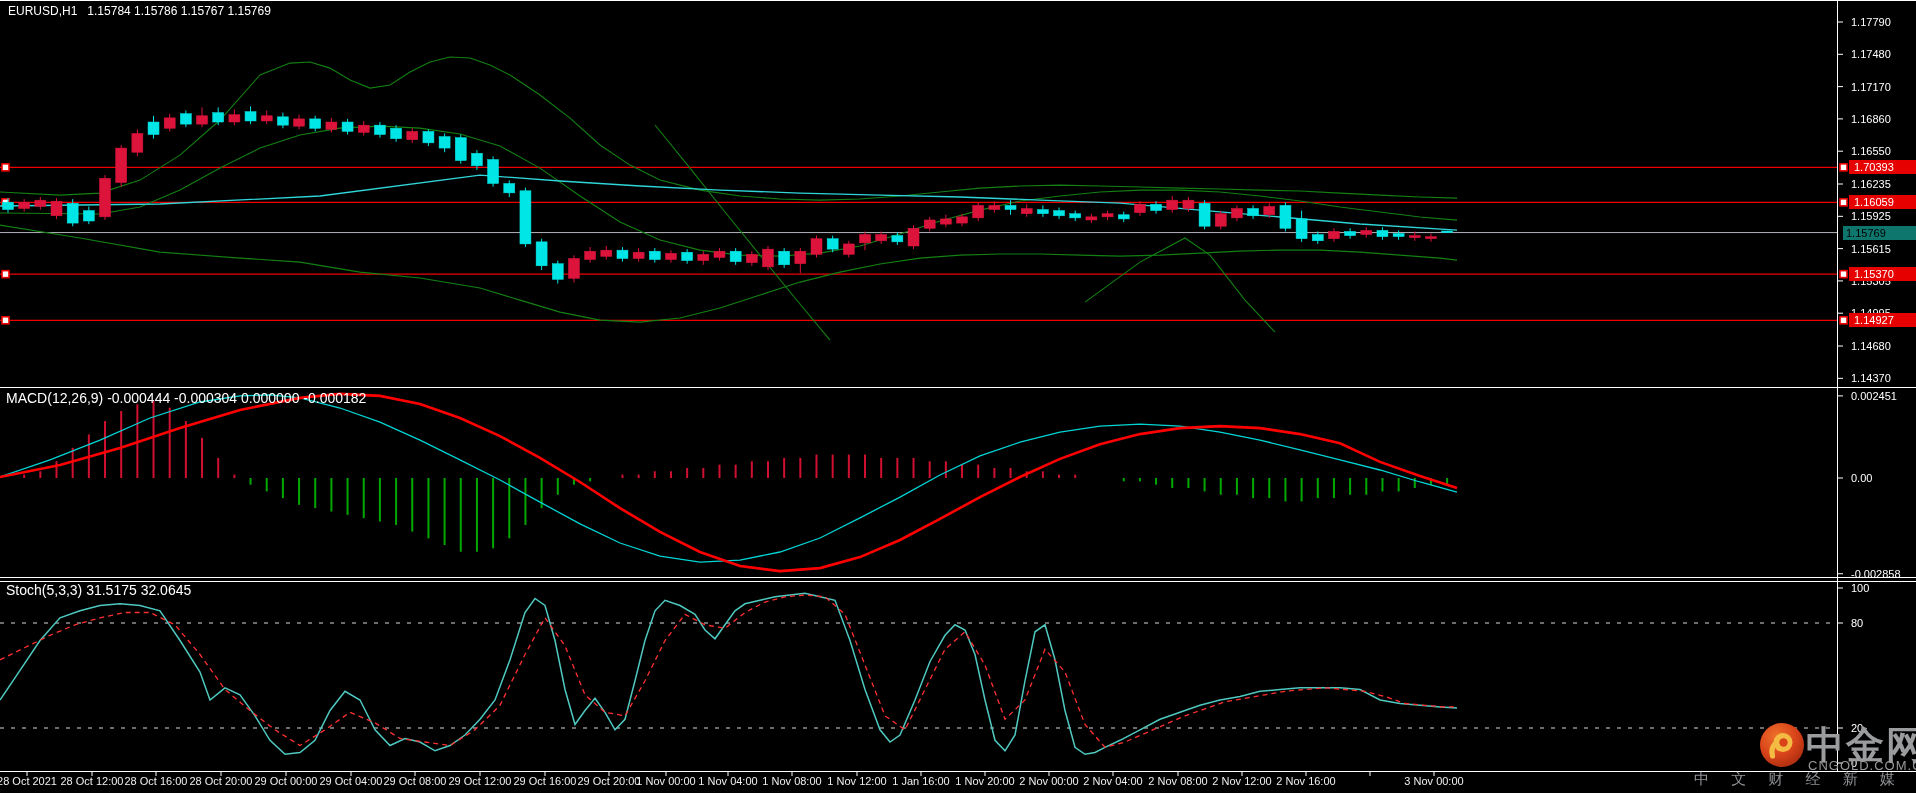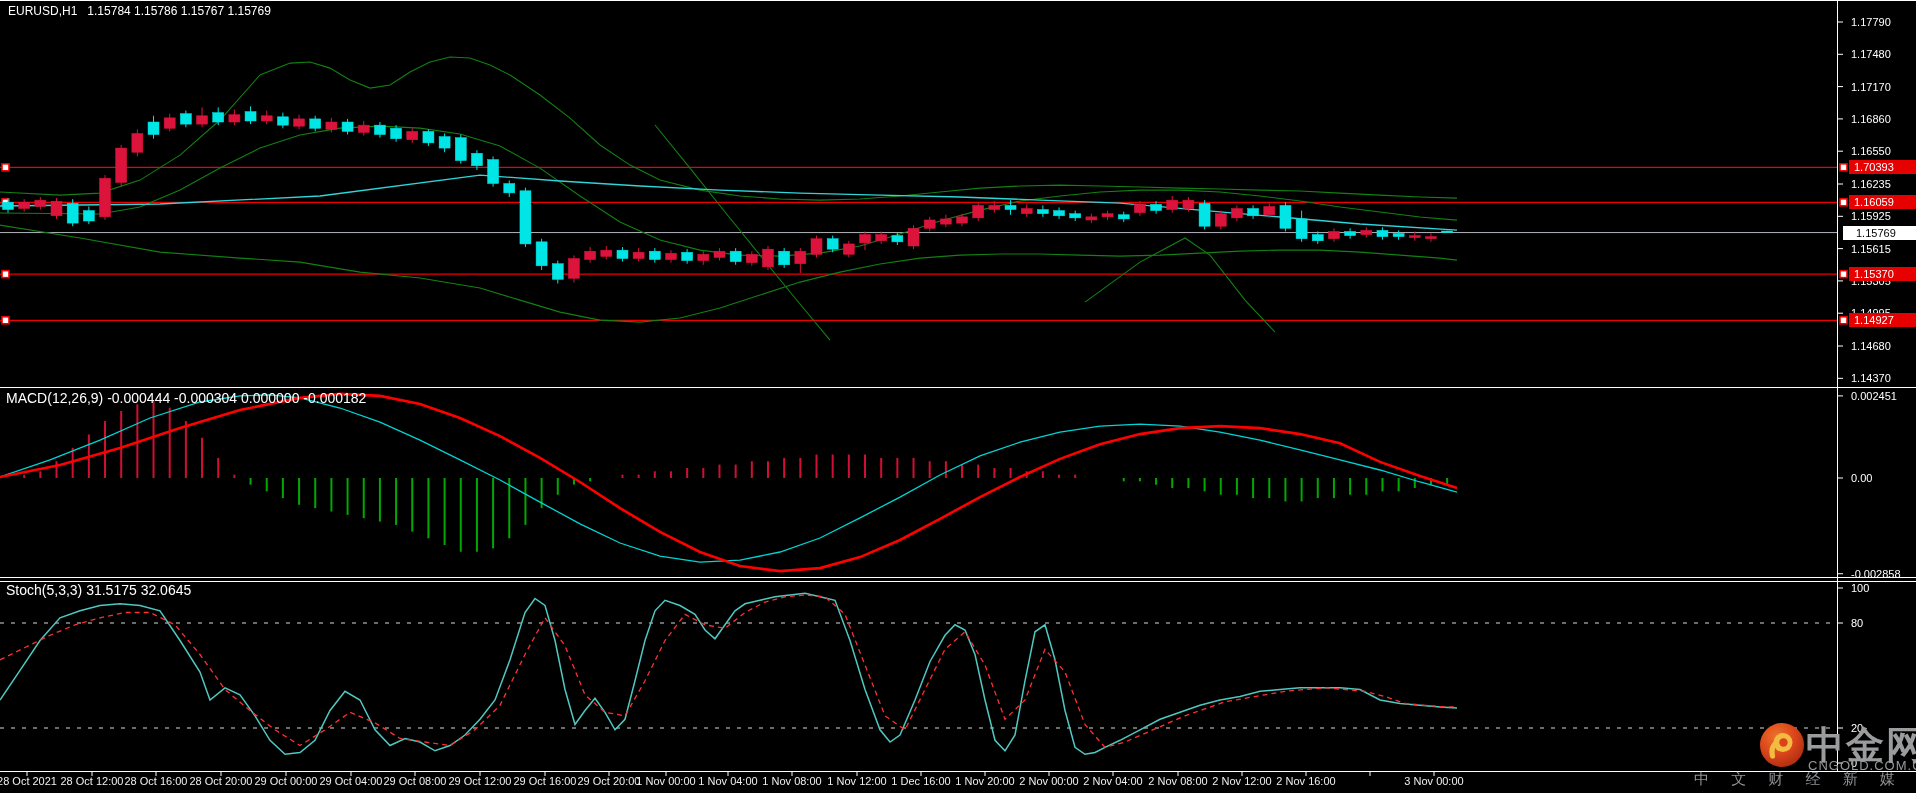--- a/index.html
+++ b/index.html
@@ -7,21 +7,21 @@
           font-family:"Liberation Sans",sans-serif;}
   svg{position:absolute;left:0;top:0;}
   .chart-title{position:absolute;left:8px;top:4px;color:#fff;font-size:12px;z-index:20;white-space:nowrap;}
   .chart-title .vals{margin-left:10px;}
   .ind-label{position:absolute;left:6px;color:#fff;font-size:14px;z-index:20;white-space:nowrap;}
   #macd-label{top:390px;}
   #stoch-label{top:582px;}
   #axis-col{position:absolute;left:1838px;top:0;width:78px;height:793px;z-index:15;}
   .axlab{position:absolute;left:13px;height:14px;line-height:14px;color:#fff;font-size:11px;white-space:nowrap;}
   .axlab.hl{left:11px;right:0;background:#e60000;color:#fff;padding-left:5px;}
-  .axlab.cur{left:5px;right:0;background:#ffffff;color:#000;padding-left:13px;}
+  .axlab.cur{left:5px;right:0;background:#0f766e;color:#000;padding-left:3px;}
   #time-axis{position:absolute;left:0;top:773px;width:1838px;height:20px;z-index:12;}
   .tlab{position:absolute;top:2px;transform:translateX(-50%);color:#efefef;font-size:11px;white-space:nowrap;}
   #watermark{position:absolute;left:1756px;top:712px;width:160px;height:81px;z-index:40;}
   #wm-logo{position:absolute;left:3px;top:10px;width:46px;height:46px;}
   #wm-brand{position:absolute;left:50px;top:8px;font-size:38px;font-weight:bold;color:#9a9c9e;letter-spacing:2px;white-space:nowrap;}
   #wm-domain{position:absolute;left:52px;top:46px;font-size:13px;color:#97989a;letter-spacing:1px;white-space:nowrap;}
   #wm-tagline{position:absolute;left:-62px;top:58px;font-size:15px;color:#919396;letter-spacing:9px;white-space:nowrap;}
 </style>
 </head>
 <body>
@@ -430,21 +430,21 @@
       <div class="tlab" style="left: 286px;">29 Oct 00:00</div>
       <div class="tlab" style="left: 351px;">29 Oct 04:00</div>
       <div class="tlab" style="left: 415px;">29 Oct 08:00</div>
       <div class="tlab" style="left: 480px;">29 Oct 12:00</div>
       <div class="tlab" style="left: 545px;">29 Oct 16:00</div>
       <div class="tlab" style="left: 609px;">29 Oct 20:00</div>
       <div class="tlab" style="left: 666px;">1 Nov 00:00</div>
       <div class="tlab" style="left: 728px;">1 Nov 04:00</div>
       <div class="tlab" style="left: 792px;">1 Nov 08:00</div>
       <div class="tlab" style="left: 857px;">1 Nov 12:00</div>
-      <div class="tlab" style="left: 921px;">1 Dec 16:00</div>
+      <div class="tlab" style="left: 921px;">1 Jan 16:00</div>
       <div class="tlab" style="left: 985px;">1 Nov 20:00</div>
       <div class="tlab" style="left: 1049px;">2 Nov 00:00</div>
       <div class="tlab" style="left: 1113px;">2 Nov 04:00</div>
       <div class="tlab" style="left: 1178px;">2 Nov 08:00</div>
       <div class="tlab" style="left: 1242px;">2 Nov 12:00</div>
       <div class="tlab" style="left: 1306px;">2 Nov 16:00</div>
       <div class="tlab" style="left: 1370px; margin-top: 16px;">2 Nov 20:00</div>
       <div class="tlab" style="left: 1434px;">3 Nov 00:00</div>
     </div>
 

